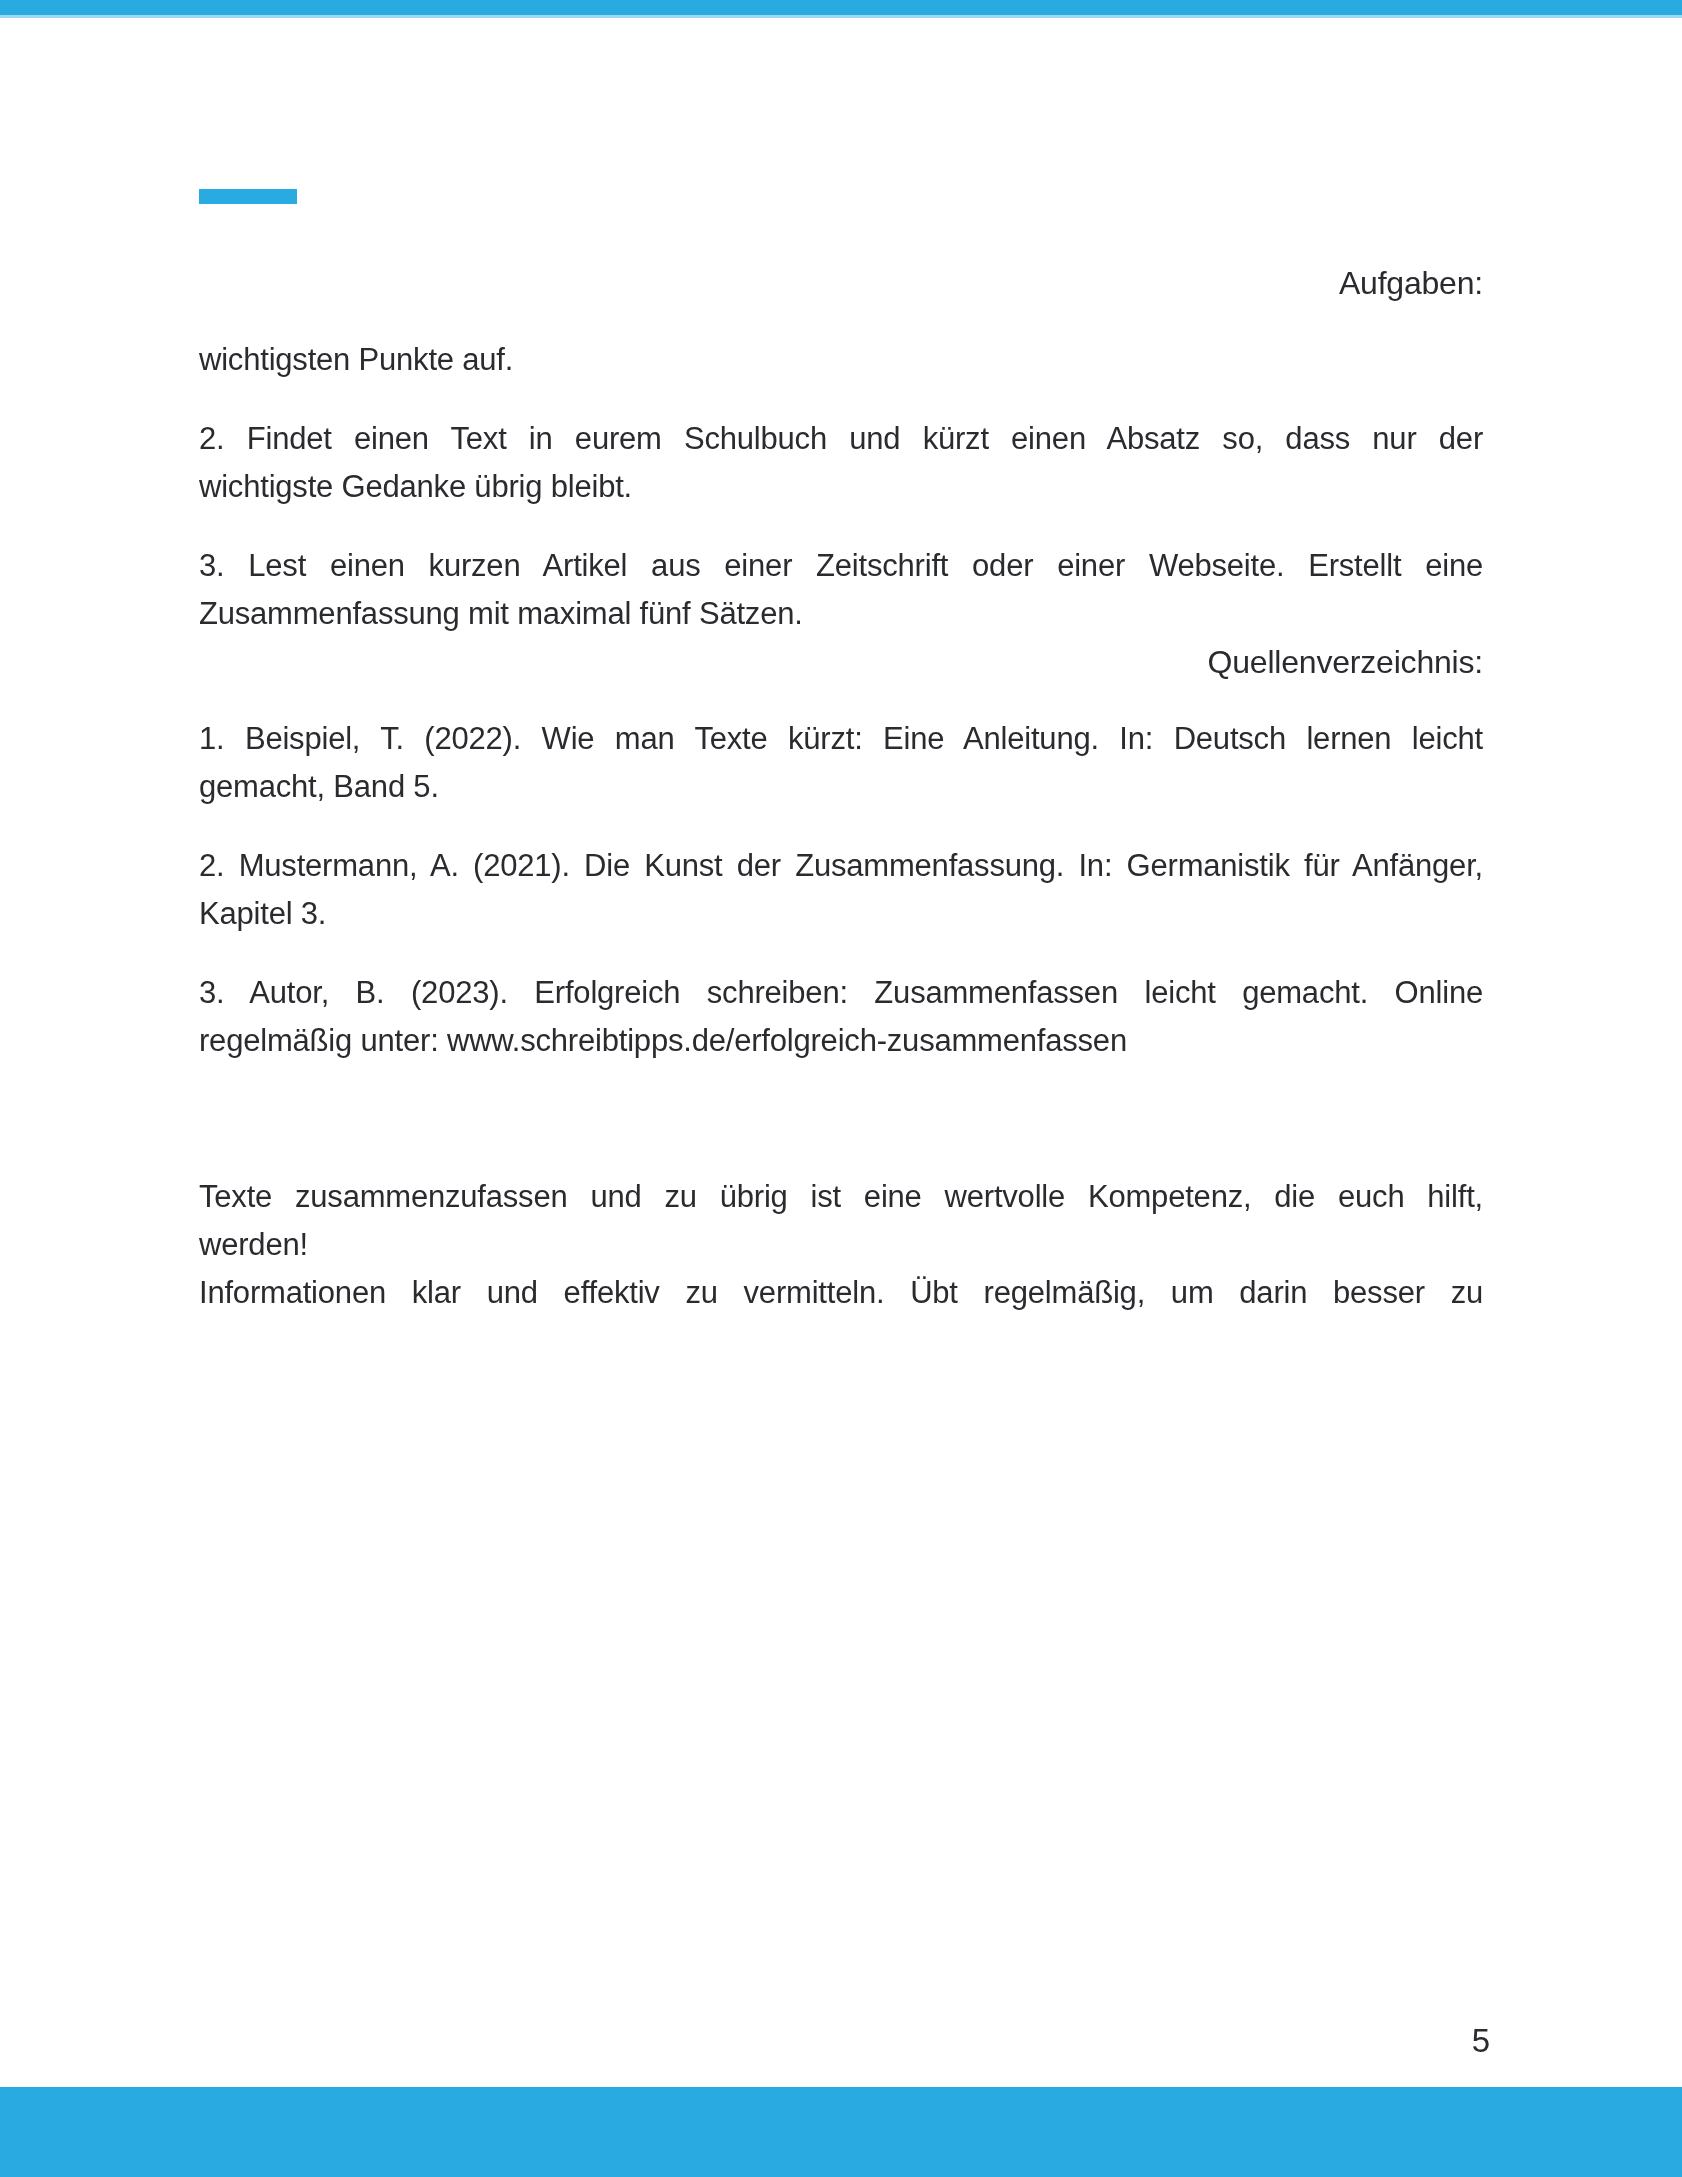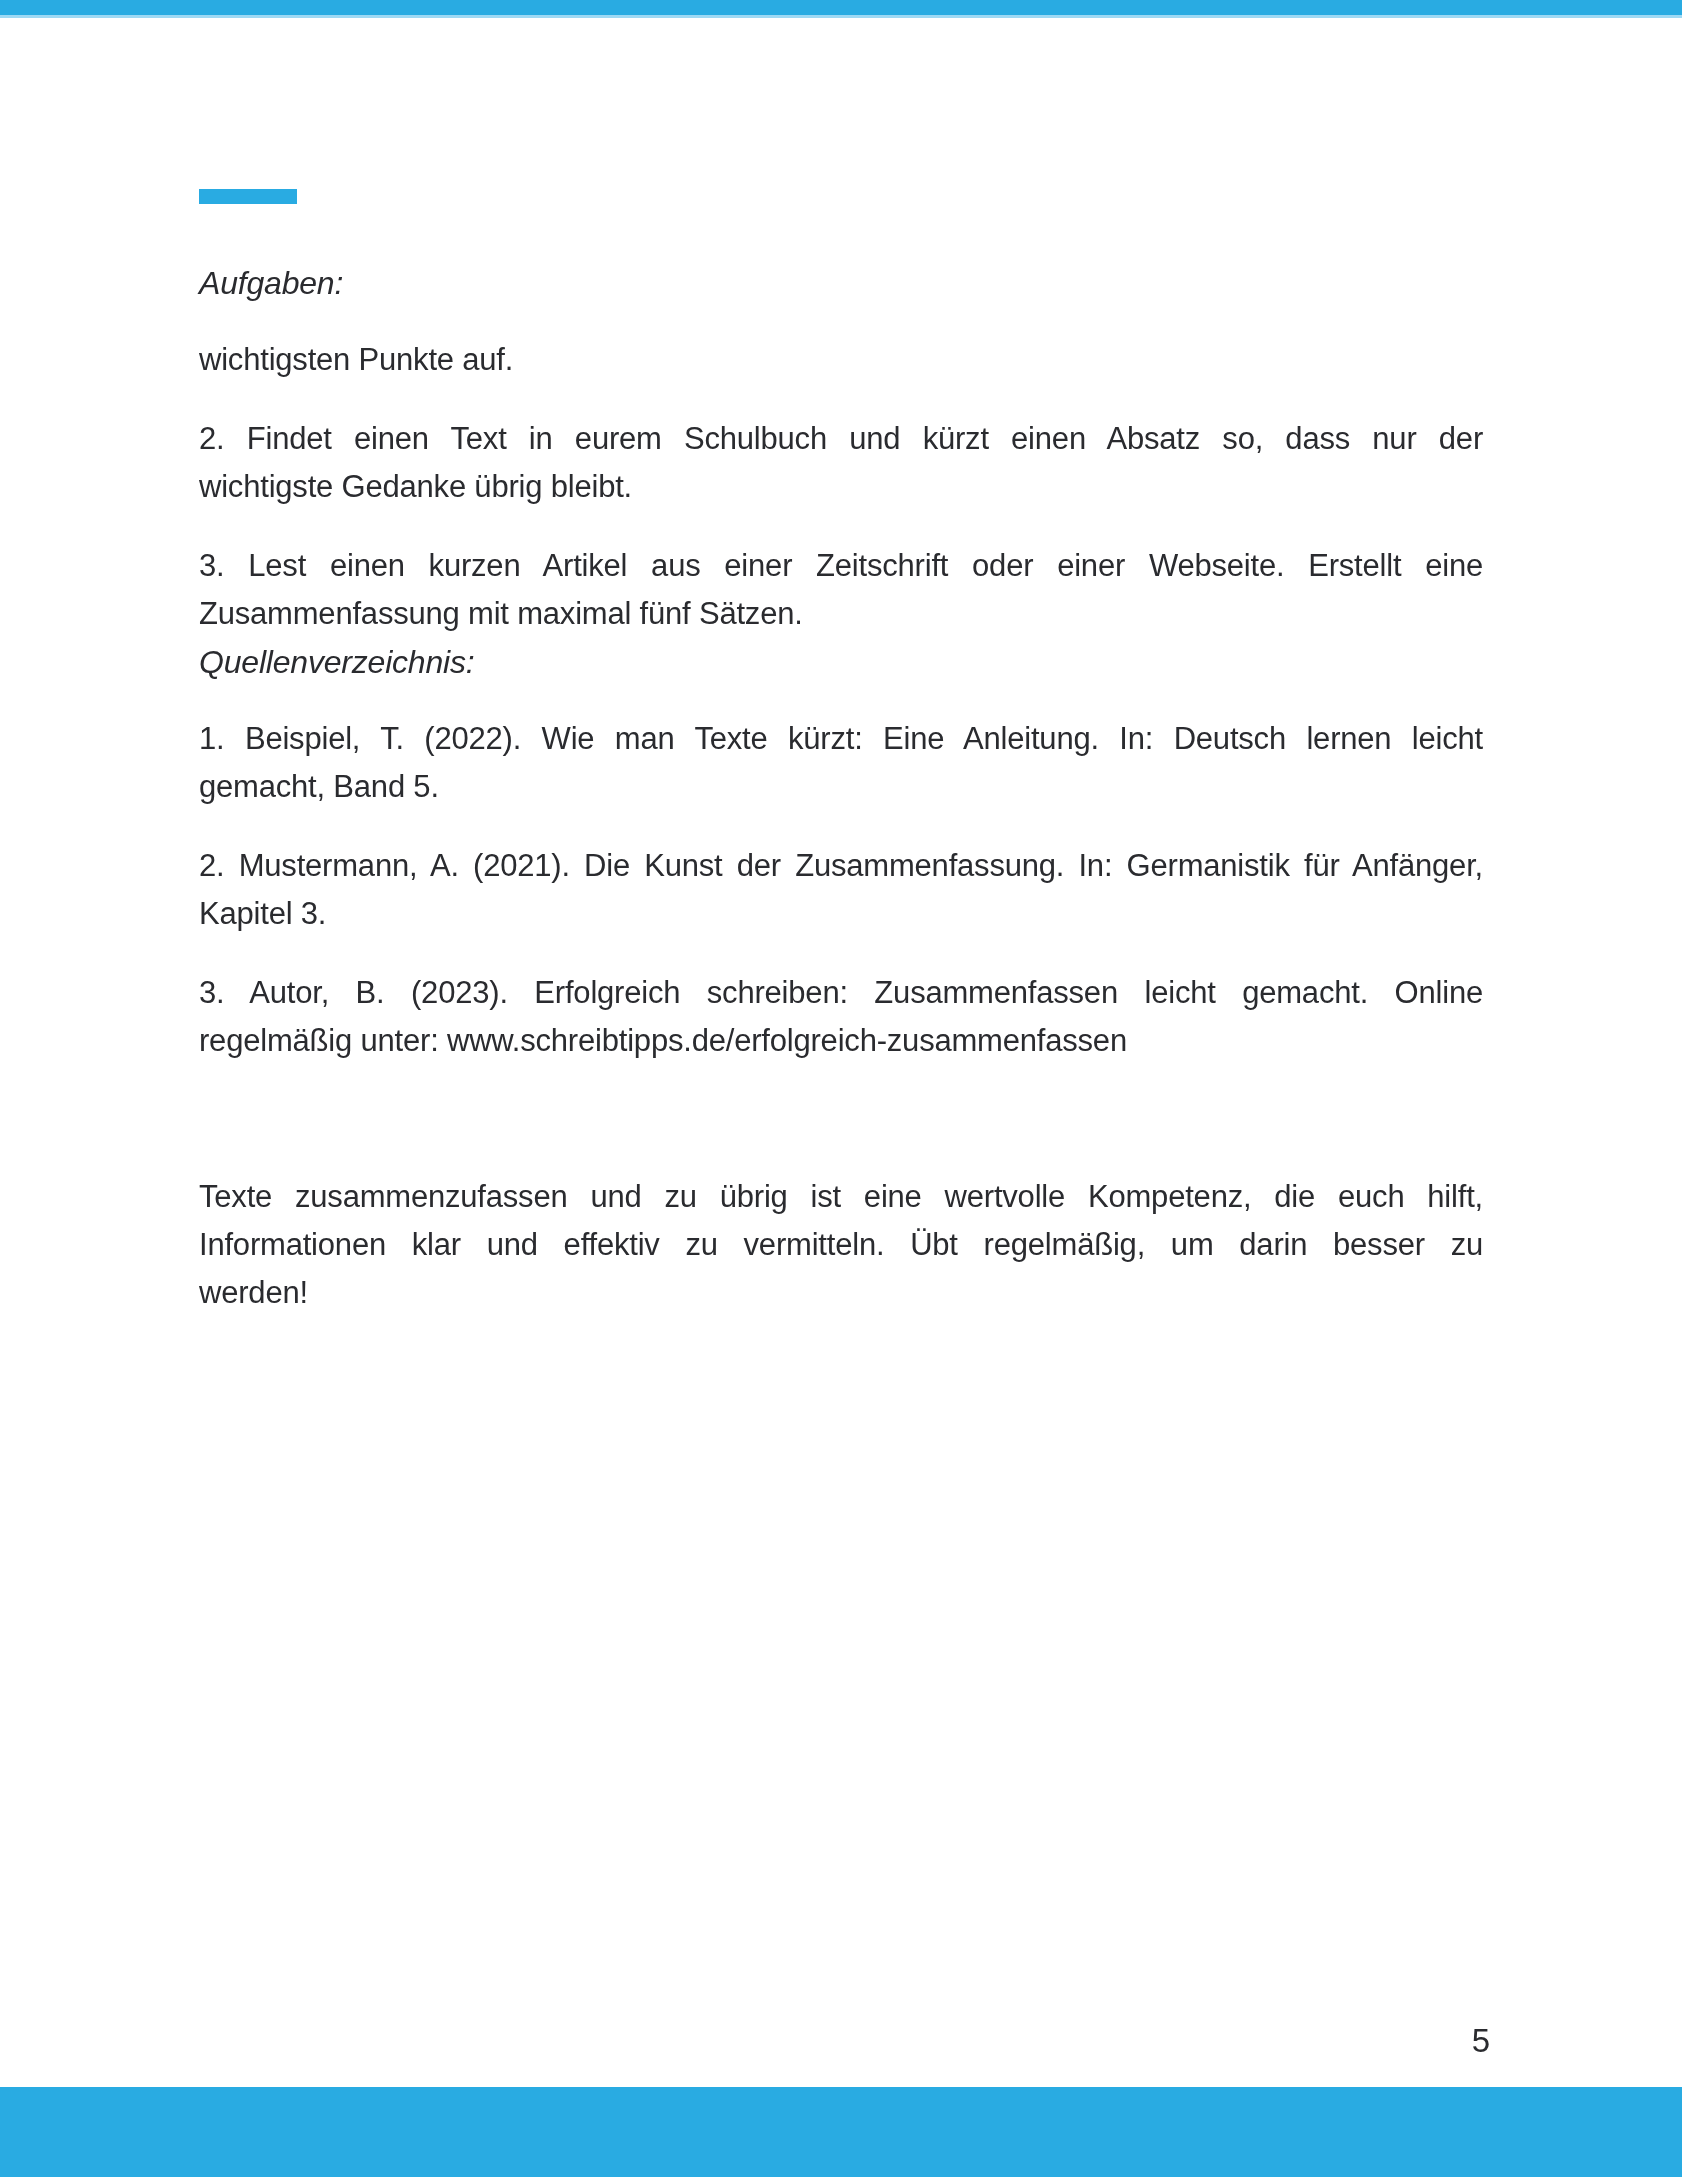--- a/index.html
+++ b/index.html
@@ -48,22 +48,21 @@
   }
   .accent-rect {
     width: 98px;
     height: 14.7px;
     background: var(--accent);
   }
   .heading {
     font-weight: 400;
     font-size: 32px;
     color: var(--text);
-    text-align: left;
-    font-style: italic;
+    text-align: right;
   }
   .heading.tasks { margin-top: 55px; }
   .heading.bib   { }
   .para { margin-top: 31px; }
   .para:first-child { margin-top: 29px; }
   .line {
     text-align: justify;
     text-align-last: justify;
   }
   .line.final {
@@ -121,22 +120,22 @@
         </div>
         <div class="para">
           <div class="line">3. Autor, B. (2023). Erfolgreich schreiben: Zusammenfassen leicht gemacht. Online</div>
           <div class="line final">regelmäßig unter: www.schreibtipps.de/erfolgreich-zusammenfassen</div>
         </div>
       </div>
 
     <div class="closing-wrap" id="closing-wrap">
         <div class="para">
           <div class="line">Texte zusammenzufassen und zu übrig ist eine wertvolle Kompetenz, die euch hilft,</div>
+          <div class="line final">werden!</div>
           <div class="line">Informationen klar und effektiv zu vermitteln. Übt regelmäßig, um darin besser zu</div>
-          <div class="line final">werden!</div>
         </div>
       </div>
 
   </div>
 
   <div class="page-number">5</div>
 
   <div class="bottom-bar"></div>
 
 </div>

